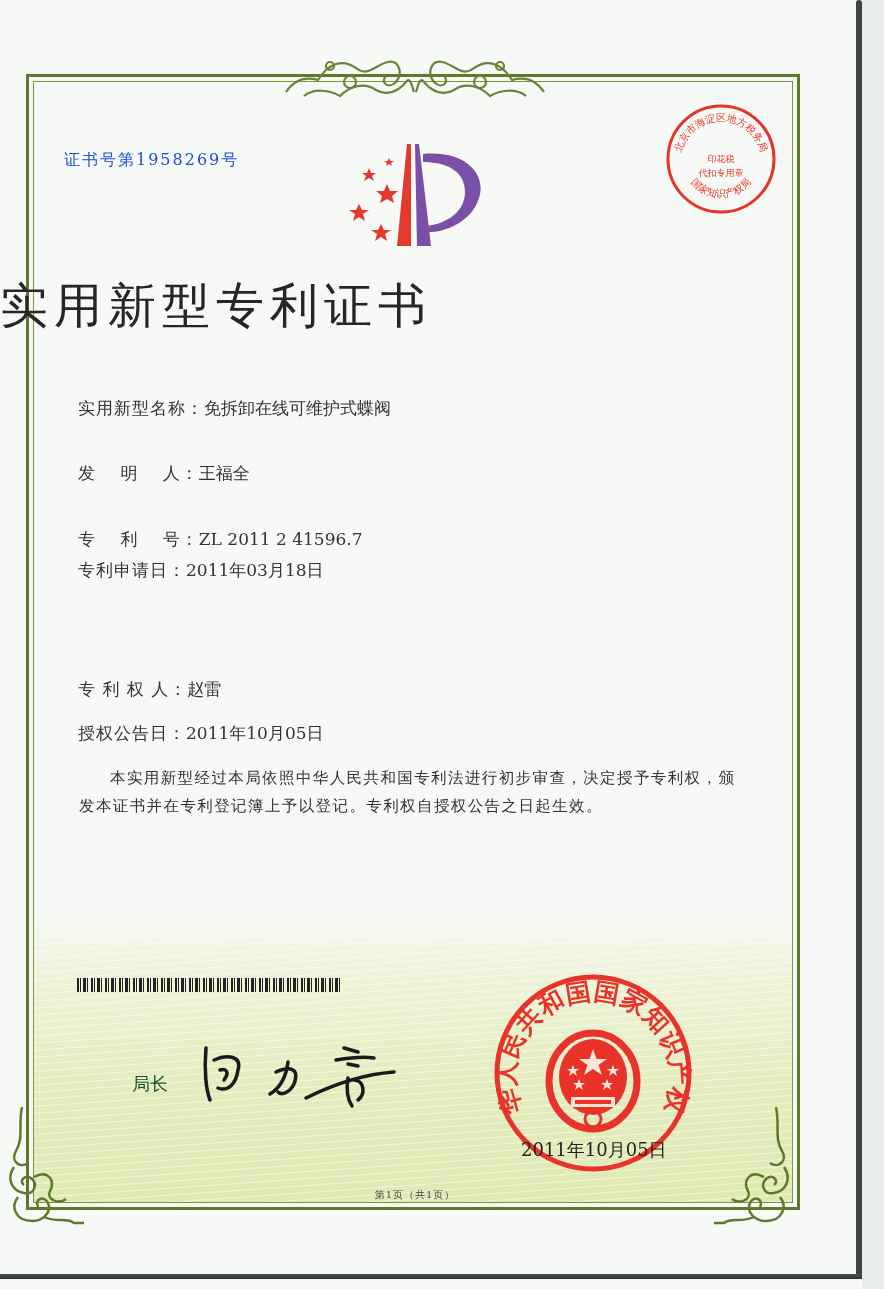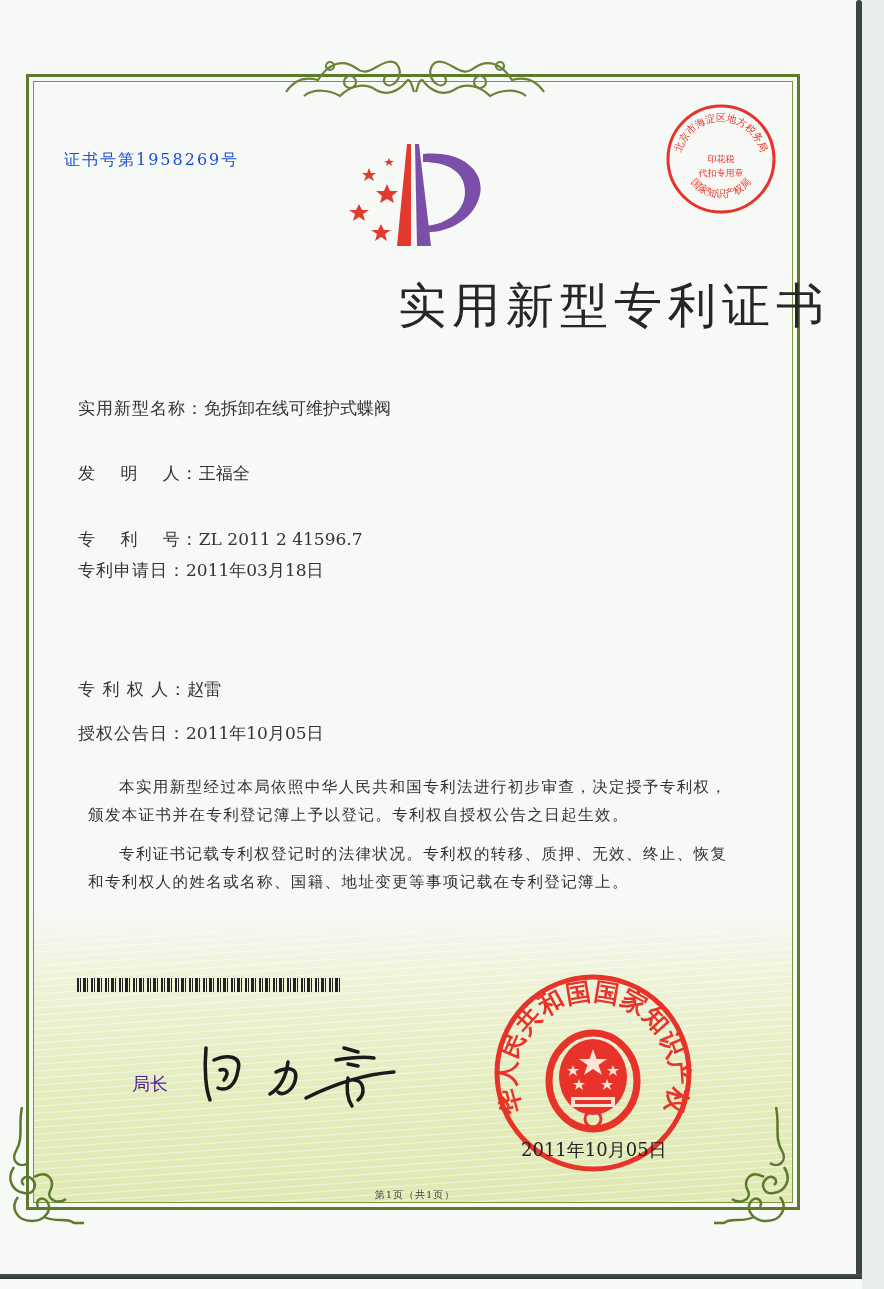--- a/index.html
+++ b/index.html
@@ -40,37 +40,37 @@
   .corner.br { right:90px; bottom:62px; transform:scaleX(-1); }
 
   .cert-no {
     position:absolute; left:64px; top:150px; font-size:16px; letter-spacing:2px; color:#1d4ed8;
   }
   .logo { position:absolute; left:345px; top:140px; width:140px; height:110px; }
   .stamp-top {
     position:absolute; left:664px; top:102px; width:114px; height:114px;
   }
   .title {
-    position:absolute; left:0; width:830px; top:274px; text-align:right;
+    position:absolute; left:0; width:830px; top:274px; text-align:left;
     font-size:48px; letter-spacing:6px; color:#262626; font-weight:normal;
   }
   .field {
     position:absolute; left:78px; font-size:17px; color:#333; white-space:pre;
   }
   .field .lbl { letter-spacing:1px; }
   .body-text {
     position:absolute; left:76px; top:762px; width:664px;
     font-size:15.5px; line-height:27.5px; color:#333; letter-spacing:1.4px;
   }
-  .body-text p { margin:12px; text-indent:2em; }
+  .body-text p { margin:3px; text-indent:2em; }
   .barcode {
     position:absolute; left:77px; top:978px; width:265px; height:14px;
     background:repeating-linear-gradient(90deg,#222 0 2px,transparent 2px 3px,#222 3px 4px,transparent 4px 6px,#222 6px 9px,transparent 9px 10px,#222 10px 11px,transparent 11px 14px);
   }
-  .director-label { position:absolute; left:132px; top:1072px; font-size:18px; font-family:"DejaVu Sans","Liberation Sans",sans-serif; color:#4c1d95; }
+  .director-label { position:absolute; left:132px; top:1072px; font-size:18px; font-family:"DejaVu Sans","Liberation Sans",sans-serif; color:#14532d; }
   .signature { position:absolute; left:198px; top:1040px; width:200px; height:70px; }
   .seal { position:absolute; left:493px; top:973px; width:200px; height:200px; }
   .seal-date { position:absolute; left:521px; top:1138px; font-size:18px; color:#222; }
   .page-no { position:absolute; left:0; width:830px; top:1188px; text-align:center; font-size:10px; color:#444; letter-spacing:1px; }
 </style>
 </head>
 <body>
 
 <div class="paper-right"></div>
 <div class="binder-right"></div>
@@ -149,21 +149,20 @@
 
 <div class="field" style="top:397px"><span class="lbl">实用新型名称：</span><span>免拆卸在线可维护式蝶阀</span></div>
 <div class="field" style="top:462px"><span class="lbl">发　 明　 人：</span><span>王福全</span></div>
 <div class="field" style="top:528px"><span class="lbl">专　 利　 号：</span><span>ZL 2011 2 41596.7</span></div>
 <div class="field" style="top:559px"><span class="lbl">专利申请日：</span><span>2011年03月18日</span></div>
 <div class="field" style="top:678px"><span class="lbl">专 利 权 人：</span><span>赵雷</span></div>
 <div class="field" style="top:722px"><span class="lbl">授权公告日：</span><span>2011年10月05日</span></div>
 
 <div class="body-text">
   <p>本实用新型经过本局依照中华人民共和国专利法进行初步审查，决定授予专利权，颁发本证书并在专利登记簿上予以登记。专利权自授权公告之日起生效。</p>
-  <p>专利证书记载专利权登记时的法律状况。专利权的转移、质押、无效、终止、恢复和专利权人的姓名或名称、国籍、地址变更等事项记载在专利登记簿上。</p>
 </div>
 
 <div class="barcode"></div>
 
 <div class="director-label">局长</div>
 <svg class="signature" viewBox="0 0 200 70">
   <g fill="none" stroke="#1a1a1a" stroke-width="3.5" stroke-linecap="round">
     <path d="M8 8 C6 30 8 50 12 60"></path>
     <path d="M16 20 C30 14 44 16 40 30 C38 44 30 52 20 48"></path>
     <path d="M22 30 C28 28 32 32 26 40"></path>

